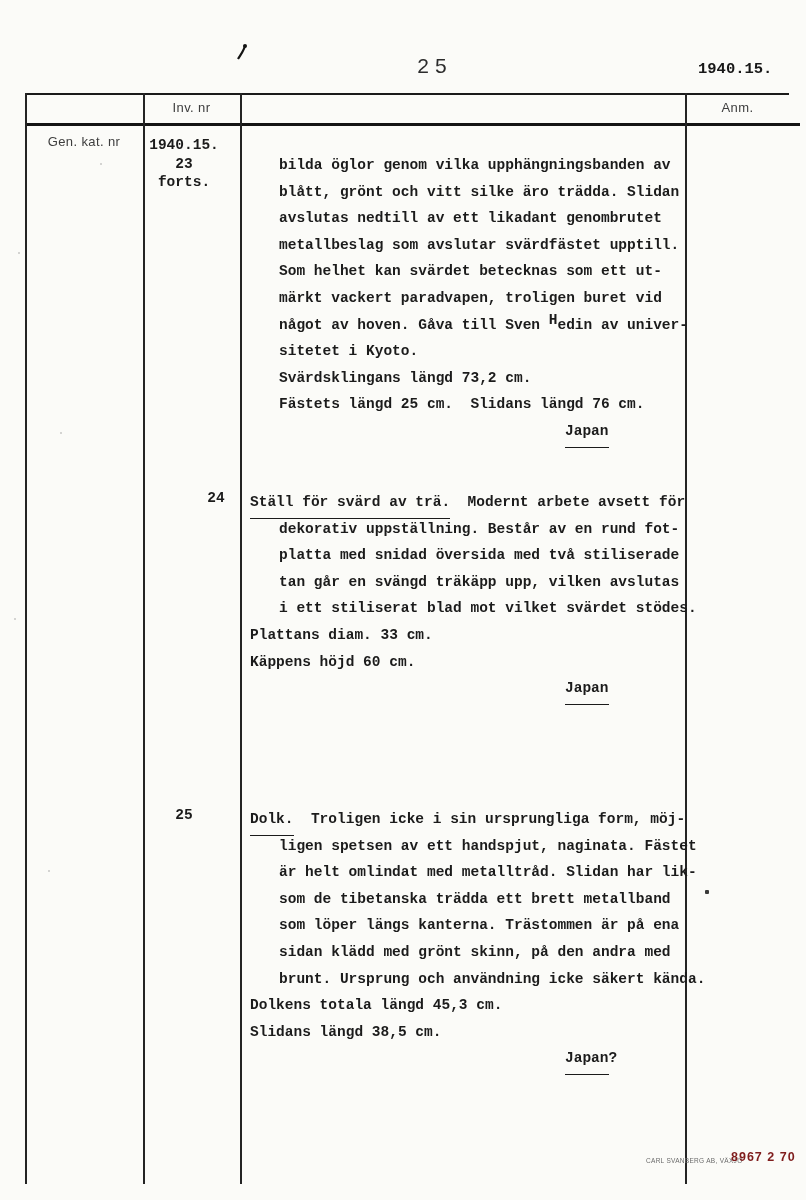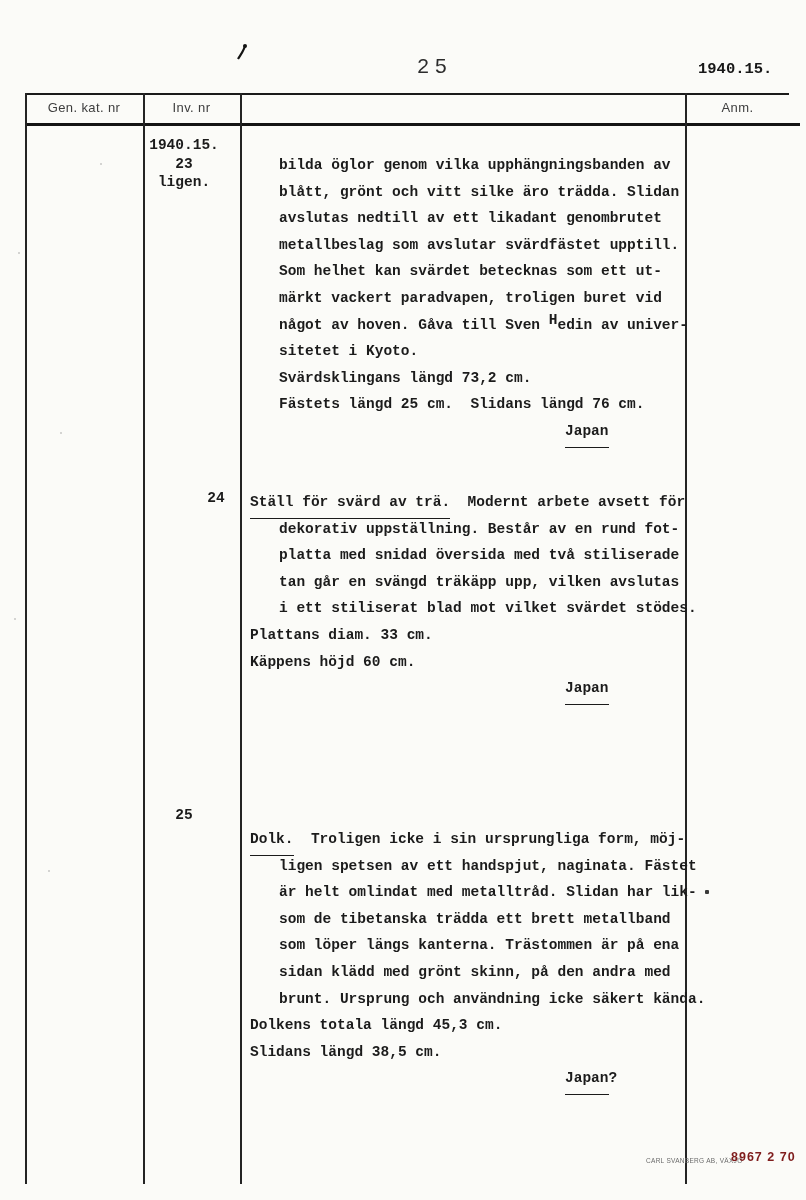--- a/index.html
+++ b/index.html
@@ -21,21 +21,21 @@
   .v-col1{left:143px;top:93px;height:1091px;width:1.5px;}
   .v-col2{left:240px;top:93px;height:1091px;}
   .v-col3{left:685px;top:93px;height:1091px;width:1.5px;}
   
   .colhead{
     position:absolute;top:100px;
     font-family:"Liberation Sans","DejaVu Sans",sans-serif;
     font-size:13px;color:#3d3d3d;letter-spacing:.4px;
     text-align:center;
   }
-  .ch1{left:25px;width:118px;}
+  .ch1{left:25px;width:118px;margin-top:34px;}
   .ch2{left:143px;width:97px;}
   .ch4{left:685px;width:105px;}
   
   .page-number{
     position:absolute;left:400px;top:54px;width:70px;
     font-family:"Liberation Sans","DejaVu Sans",sans-serif;
     font-size:21px;color:#2c2c2c;letter-spacing:6px;text-align:center;
   }
   .doc-ref{
     position:absolute;left:698px;top:60px;
@@ -92,21 +92,21 @@
   <div class="vline v-col3"></div>
 
   <div class="colhead ch1">Gen. kat. nr</div>
   <div class="colhead ch2">Inv. nr</div>
   <div class="colhead ch4">Anm.</div>
 
   <div id="items-root">
       <div class="inv-label" style="top: 136px;">
         <div class="invline">1940.15.</div>
         <div class="invline">23</div>
-        <div class="invline">ligen.</div>
+        <div class="invline">forts.</div>
       </div>
       <div class="text-block" style="top: 152px;">
         <div class="tline ind1"><span>bilda öglor genom vilka upphängningsbanden av</span></div>
         <div class="tline ind1"><span>blått, grönt och vitt silke äro trädda. Slidan</span></div>
         <div class="tline ind1"><span>avslutas nedtill av ett likadant genombrutet</span></div>
         <div class="tline ind1"><span>metallbeslag som avslutar svärdfästet upptill.</span></div>
         <div class="tline ind1"><span>Som helhet kan svärdet betecknas som ett ut-</span></div>
         <div class="tline ind1"><span>märkt vackert paradvapen, troligen buret vid</span></div>
         <div class="tline ind1"><span>något av hoven. Gåva till Sven </span><span class="sup">H</span><span>edin av univer-</span></div>
         <div class="tline ind1"><span>sitetet i Kyoto.</span></div>
@@ -123,21 +123,21 @@
         <div class="tline ind1"><span>platta med snidad översida med två stiliserade</span></div>
         <div class="tline ind1"><span>tan går en svängd träkäpp upp, vilken avslutas</span></div>
         <div class="tline ind1"><span>i ett stiliserat blad mot vilket svärdet stödes.</span></div>
         <div class="tline"><span>Plattans diam. 33 cm.</span></div>
         <div class="tline"><span>Käppens höjd 60 cm.</span></div>
         <div class="tline origin-line"><span class="u">Japan</span></div>
       </div>
       <div class="inv-label" style="top: 806px;">
         <div class="invline">25</div>
       </div>
-      <div class="text-block" style="top: 806px; margin-top: 20px;">
+      <div class="text-block" style="top: 806px;">
         <div class="tline"><span class="u">Dolk.</span><span>  Troligen icke i sin ursprungliga form, möj-</span></div>
         <div class="tline ind1"><span>ligen spetsen av ett handspjut, naginata. Fästet</span></div>
         <div class="tline ind1"><span>är helt omlindat med metalltråd. Slidan har lik-</span></div>
         <div class="tline ind1"><span>som de tibetanska trädda ett brett metallband</span></div>
         <div class="tline ind1"><span>som löper längs kanterna. Trästommen är på ena</span></div>
         <div class="tline ind1"><span>sidan klädd med grönt skinn, på den andra med</span></div>
         <div class="tline ind1"><span>brunt. Ursprung och användning icke säkert kända.</span></div>
         <div class="tline"><span>Dolkens totala längd 45,3 cm.</span></div>
         <div class="tline"><span>Slidans längd 38,5 cm.</span></div>
         <div class="tline origin-line"><span class="u">Japan</span><span>?</span></div>

